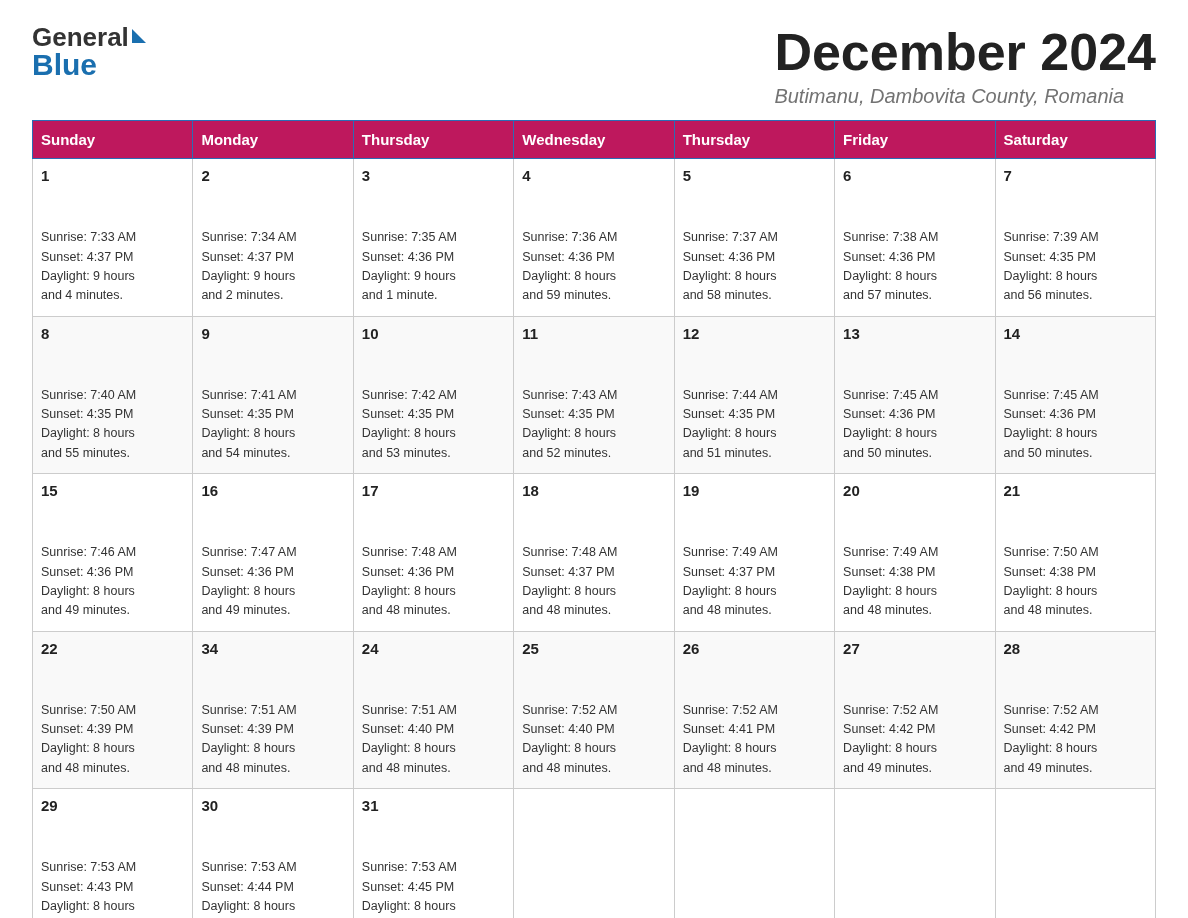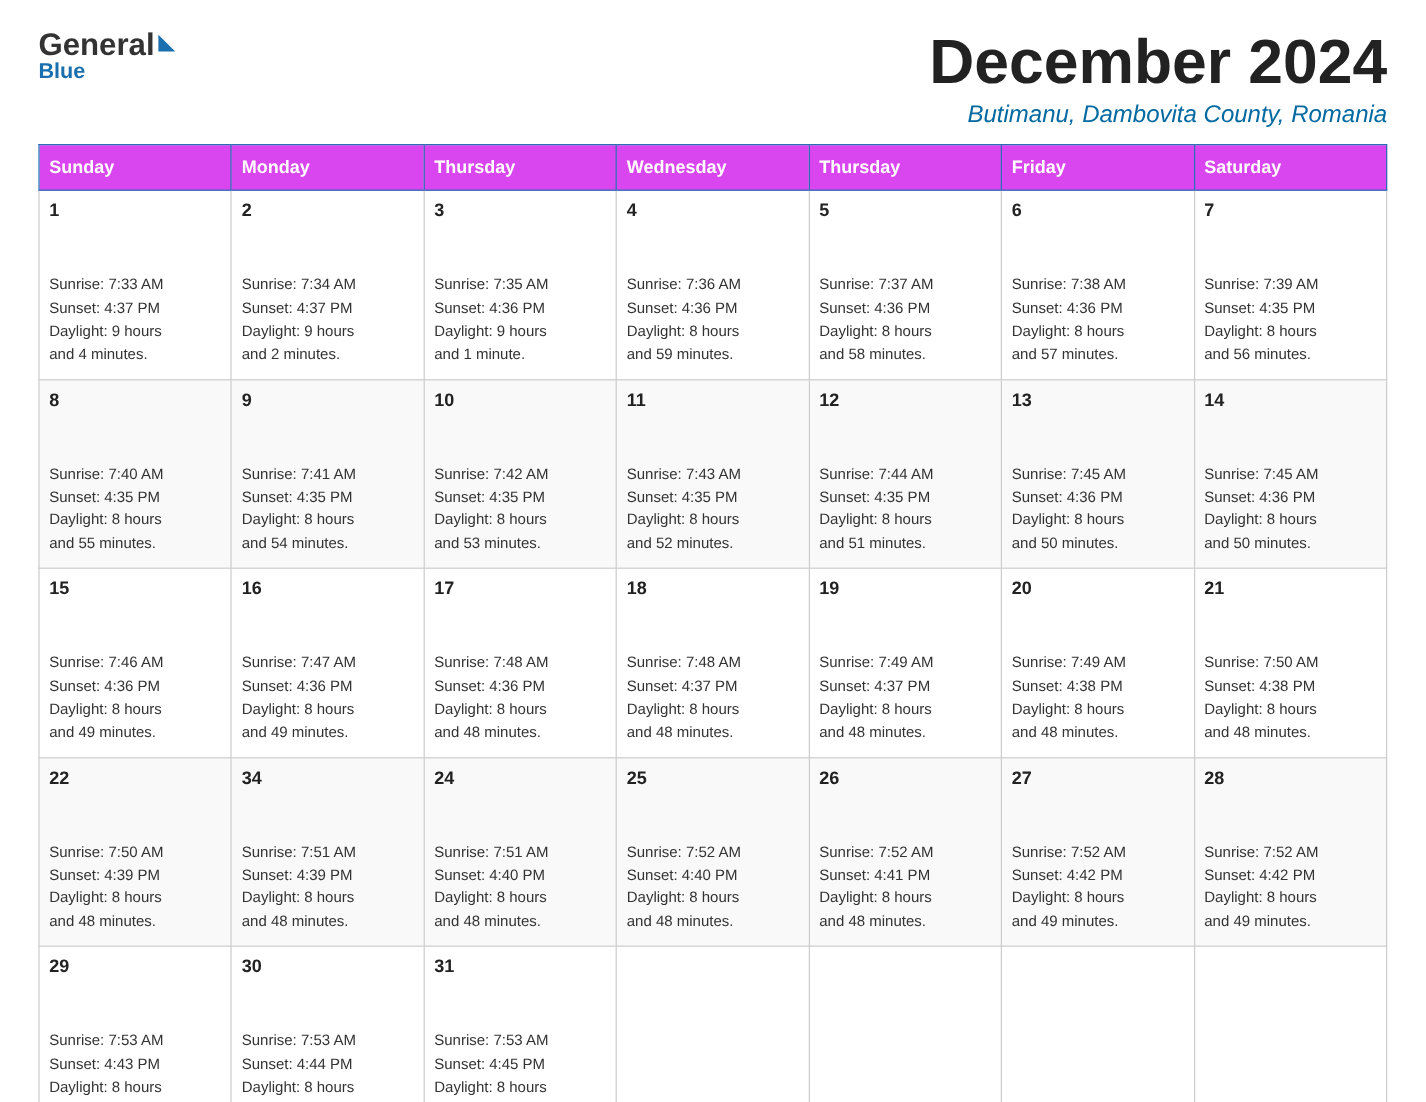--- a/index.html
+++ b/index.html
@@ -21,58 +21,58 @@
       flex-direction: column;
       align-items: flex-start;
     }
     .logo-general {
       font-size: 26px;
       font-weight: bold;
       color: #333;
       line-height: 1;
     }
     .logo-blue {
-      font-size: 18px;
+      font-size: 30px;
       font-weight: bold;
       color: #1a6faf;
       line-height: 1;
       display: flex;
       align-items: center;
     }
     .logo-triangle {
       width: 0;
       height: 0;
       border-left: 14px solid #1a6faf;
       border-top: 14px solid transparent;
       border-bottom: 0px solid transparent;
       margin-left: 3px;
       margin-bottom: 2px;
     }
     .title-block {
-      text-align: right;
+      text-align: left;
     }
     .month-title {
       font-size: 52px;
       font-weight: bold;
       color: #222;
       line-height: 1.1;
     }
     .location {
       font-size: 20px;
-      color: #0369a1;
+      color: #737373;
       font-style: italic;
       margin-top: 4px;
     }
     .calendar {
       width: 100%;
       border-collapse: collapse;
       border: 1px solid #bbb;
     }
     .calendar thead tr th {
-      background-color: #d946ef;
+      background-color: #be185d;
       color: #fff;
       font-size: 15px;
       font-weight: bold;
       padding: 10px 8px;
       text-align: left;
       border: 1px solid #2a6db5;
     }
     .calendar tbody tr td {
       border: 1px solid #ccc;
       vertical-align: top;

